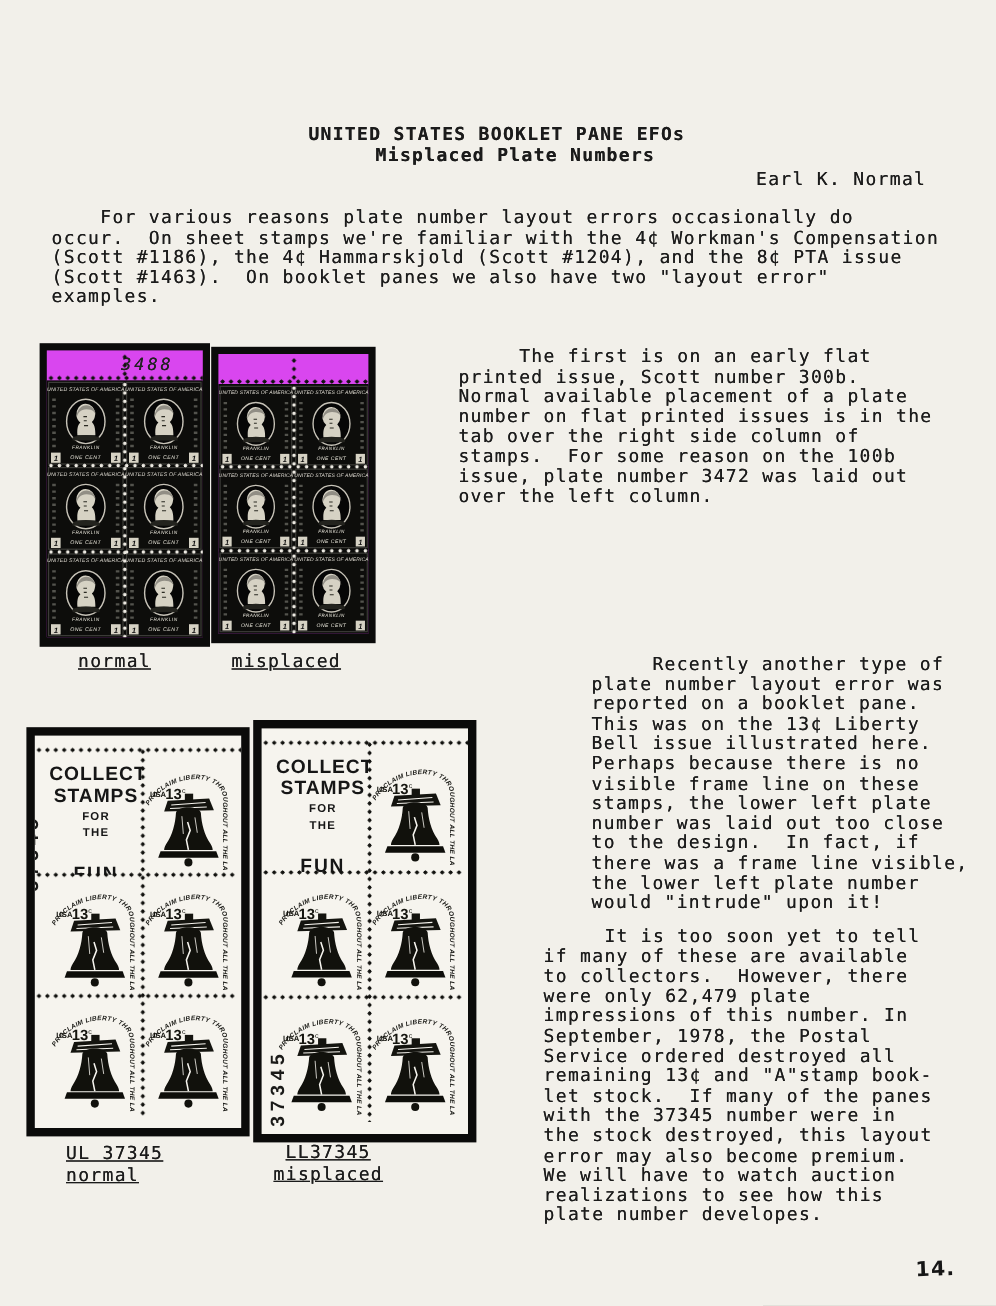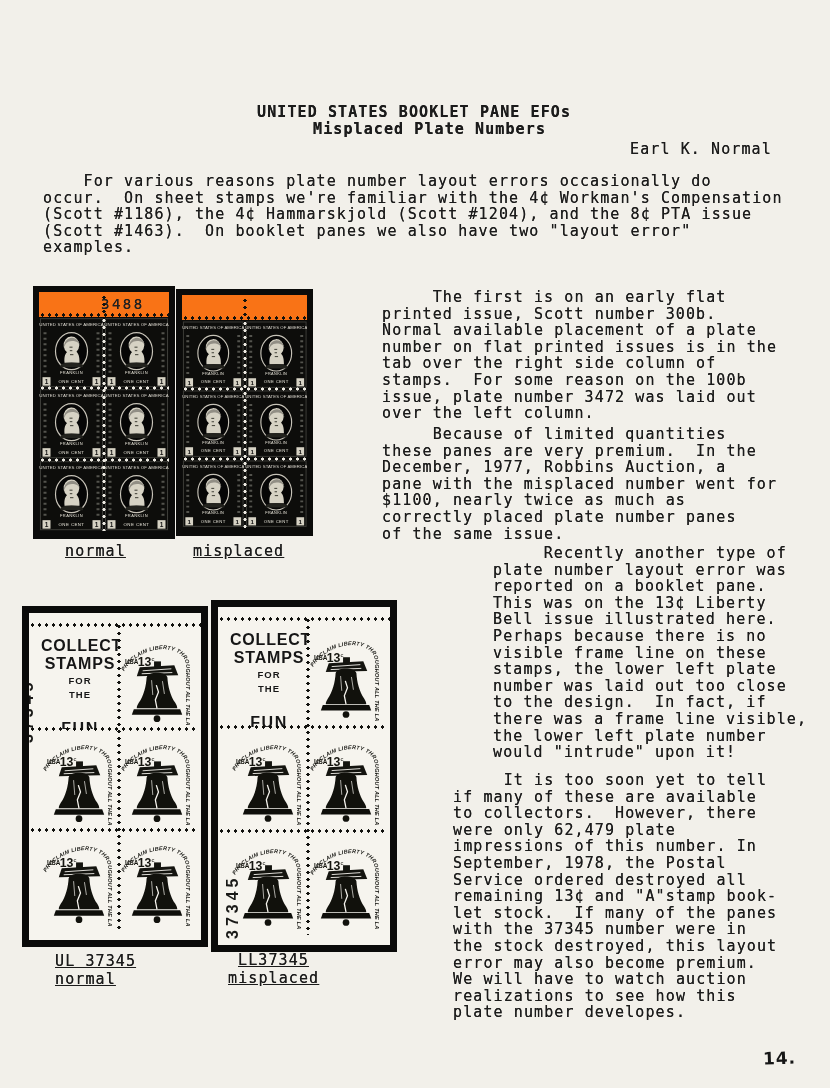--- a/index.html
+++ b/index.html
@@ -18,21 +18,21 @@
   
   .dots-h{position:absolute; height:4px; z-index:3;}
   .dots-v{position:absolute; width:4px; z-index:3;}
   .dots-h.dark{background-image:radial-gradient(circle,#12120f 1.5px,rgba(0,0,0,0) 1.8px); background-size:7px 4px;}
   .dots-v.dark{background-image:radial-gradient(circle,#12120f 1.5px,rgba(0,0,0,0) 1.8px); background-size:4px 7px;}
   .dots-h.light{background-image:radial-gradient(circle,#ece9e1 1.4px,rgba(0,0,0,0) 1.7px); background-size:7px 4px;}
   .dots-v.light{background-image:radial-gradient(circle,#ece9e1 1.4px,rgba(0,0,0,0) 1.7px); background-size:4px 7px;}
   
   .fig1{position:absolute; left:33px; top:286px; width:285px; height:275px;}
   .fpane{position:absolute; background:#0b0b0a;}
-  .fpane .finner{position:absolute; left:6px; right:6px; top:6px; bottom:8px; background:#f97316;}
+  .fpane .finner{position:absolute; left:6px; right:6px; top:6px; bottom:8px; background:#d946ef;font-style:italic;}
   .ftab{position:relative; height:25px;}
   .fnum{position:absolute; top:4px; font-size:14px; letter-spacing:2.5px; color:#222; text-shadow:0 0 .5px #222;}
   .fgrid{position:relative; height:calc(100% - 25px); background:#0c0c0b;
          display:grid; grid-template-columns:1fr 1fr; grid-template-rows:1fr 1fr 1fr;}
   .fstamp{width:100%; height:100%; display:block;}
   
   .fig2{position:absolute; left:22px; top:600px; width:378px; height:400px;}
   .lpane{position:absolute; background:#0b0b0a;}
   .lpane .linner{position:absolute; left:7px; right:7px; top:7px; bottom:7px; background:#f6f4ee; overflow:hidden;}
   .lgrid{position:absolute; left:12px; right:4px; top:16px; bottom:10px;
@@ -113,27 +113,20 @@
 examples.</div>
 
   <div class="tw" style="left:382px; top:289px;">     The first is on an early flat
 printed issue, Scott number 300b.
 Normal available placement of a plate
 number on flat printed issues is in the
 tab over the right side column of
 stamps.  For some reason on the 100b
 issue, plate number 3472 was laid out
 over the left column.</div>
-  <div class="tw" style="left:382px; top:426px;">     Because of limited quantities
-these panes are very premium.  In the
-December, 1977, Robbins Auction, a
-pane with the misplaced number went for
-$1100, nearly twice as much as
-correctly placed plate number panes
-of the same issue.</div>
   <div class="tw" style="left:453px; top:545px;margin-left:40px;">     Recently another type of
 plate number layout error was
 reported on a booklet pane.
 This was on the 13¢ Liberty
 Bell issue illustrated here.
 Perhaps because there is no
 visible frame line on these
 stamps, the lower left plate
 number was laid out too close
 to the design.  In fact, if

